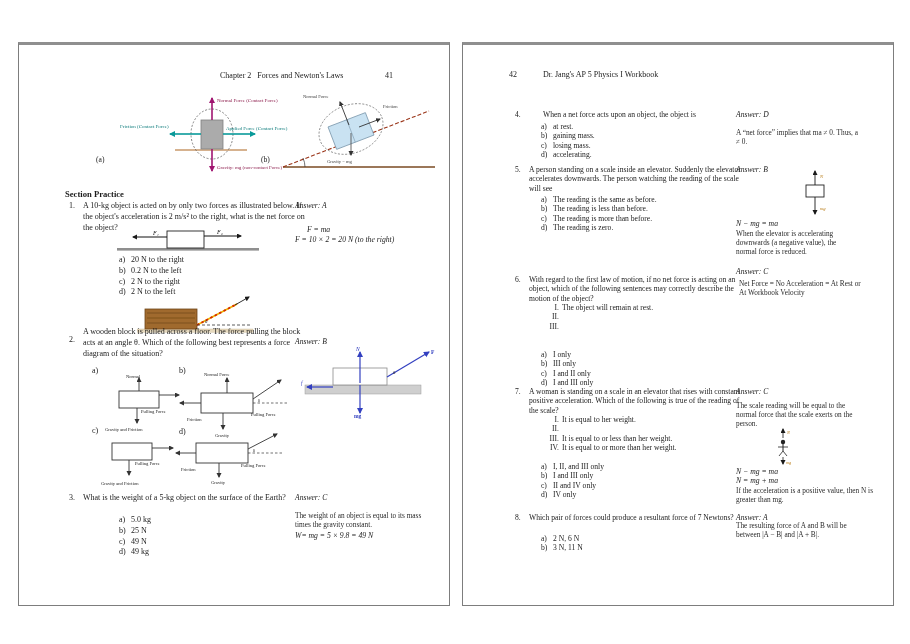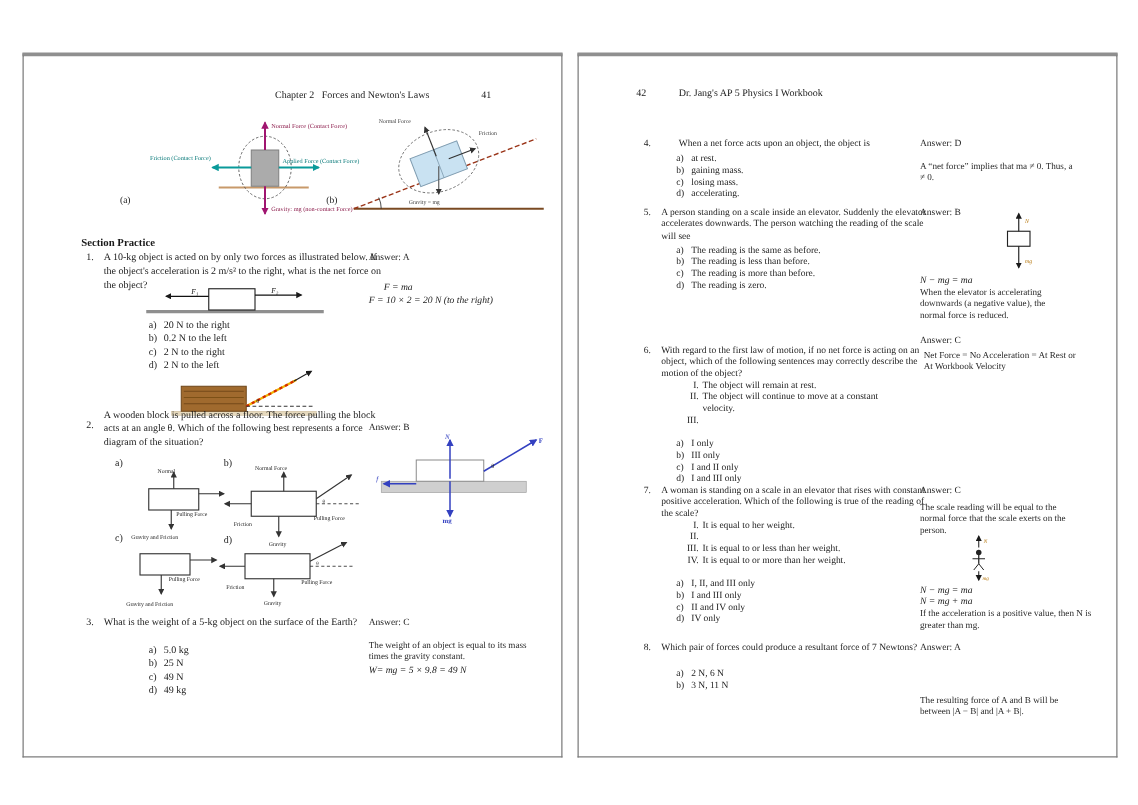--- a/index.html
+++ b/index.html
@@ -8,21 +8,21 @@
   .page{position:absolute;top:42px;width:430px;height:560px;background:#fff;
         border:1px solid #7d7d7d;border-top:3px solid #8f8f8f}
   #left-page{left:18px}
   #right-page{left:462px}
   .abs{position:absolute}
   .hdr{font-size:8px;white-space:pre}
   .bt{font-size:8px;line-height:10.8px}
   .bt-r{font-size:7.6px;line-height:9.4px}
   .qnum{font-size:8px}
   .sec-title{font-size:8.6px;font-weight:bold}
-  .ans-head{font-size:7.6px;color:#222}
+  .ans-head{font-size:7.6px;font-style:italic;color:#222}
   .ans{font-size:7.3px;color:#2a2a2a;line-height:9px}
   .side-formula{font-size:7.7px;font-style:italic;color:#222}
   .fig-label{font-size:7.6px}
   .opt{display:flex;}
   .opt .L{width:12px;flex:none}
   .opts-l .opt{font-size:8px;line-height:10.8px}
   .opts-r .opt{font-size:7.6px;line-height:9.4px}
   .stmt{display:flex;font-size:7.6px;line-height:9.4px}
   .stmt .N{width:14px;text-align:right;flex:none;margin-right:3px}
   .stmt .T{width:178px}
@@ -301,21 +301,20 @@
   <div>
     <span class="abs qnum" style="left:52px;top:230px;font-size:7.6px">6.</span>
     <div class="abs bt-r" style="left:66px;top:230px;width:220px">With regard to the first law of motion, if no net force is acting on an object, which of the following sentences may correctly describe the motion of the object?</div>
     <div class="abs" style="left:82px;top:258px">
       <div class="stmt">
           <span class="N">I.</span>
           <span class="T">The object will remain at rest.</span>
         </div>
       <div class="stmt">
           <span class="N">II.</span>
-          <span class="T" style="width:160px">The object will continue to move at a constant velocity.</span>
         </div>
       <div class="stmt">
           <span class="N">III.</span>
         </div>
     </div>
     <div class="abs opts-r" style="left:78px;top:305px">
       <div class="opt">
           <span class="L">a)</span>
           <span>I only</span>
         </div>
@@ -399,15 +398,15 @@
       <div class="opt">
           <span class="L">a)</span>
           <span>2 N, 6 N</span>
         </div>
       <div class="opt">
           <span class="L">b)</span>
           <span>3 N, 11 N</span>
         </div>
     </div>
     <span class="abs ans-head" style="left:273px;top:468px">Answer: A</span>
-    <div class="abs ans" style="left:273px;top:510px;width:135px">The resulting force of A and B will be between |A − B| and |A + B|.</div>
+    <div class="abs ans" style="left:273px;top:476px;width:135px">The resulting force of A and B will be between |A − B| and |A + B|.</div>
   </div>
 </div>
 
 </body></html>

